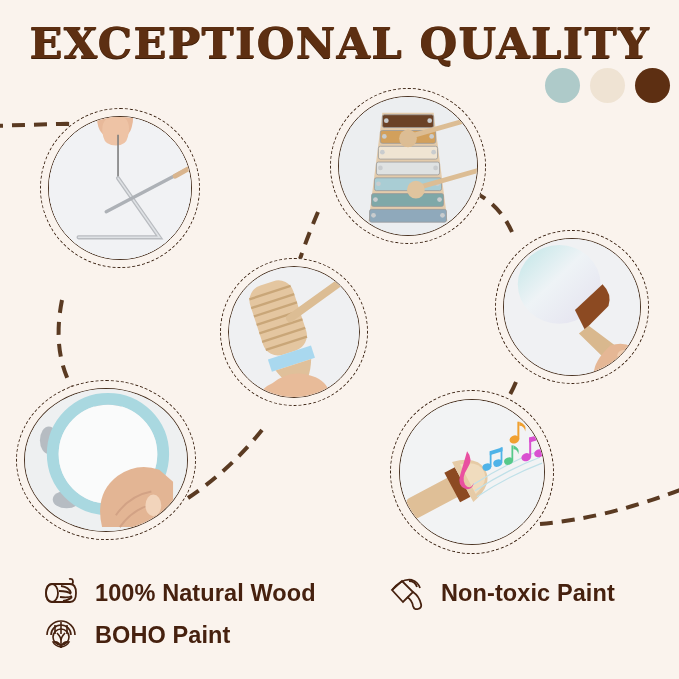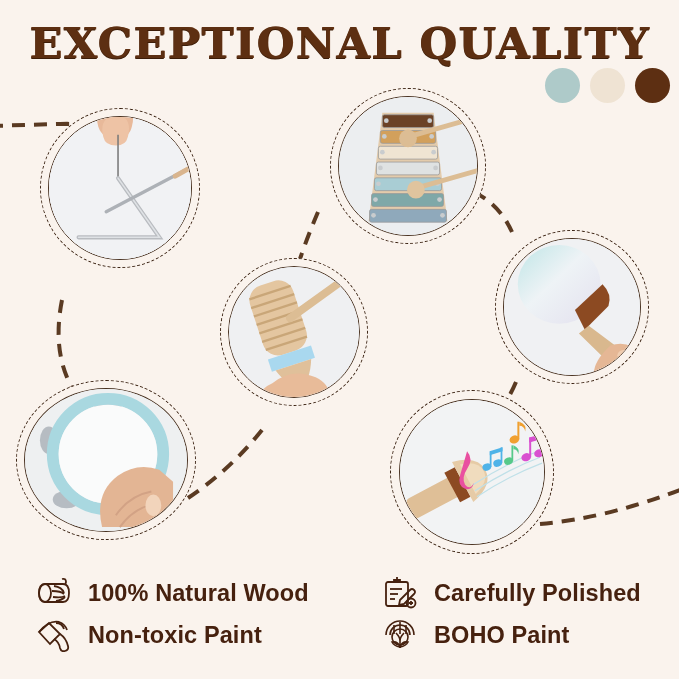--- a/index.html
+++ b/index.html
@@ -84,21 +84,21 @@
   .photo-art {
     position: absolute;
     left: 0; top: 0;
     width: 100%;
     height: 100%;
   }
 
   
   #features {
     position: absolute;
-    left: 34px;
+    left: 41px;
     top: 572px;
     width: 620px;
     display: grid;
     grid-template-columns: 346px 274px;
     grid-template-rows: 42px 42px;
     align-items: center;
   }
   .feature {
     display: flex;
     align-items: center;
@@ -348,38 +348,20 @@
             <path d="M20 9 q8 1 10 7"></path>
             <path d="M18 14 q9 0 12 3"></path>
             <path d="M19 20 q9 1 12 -1"></path>
             <path d="M22 24 q6 -1 9 -4"></path>
           </g>
         </svg>
       </span>
       <span class="feature-label">100% Natural Wood</span>
     </div>
 
-    <div class="feature">
-      <span class="feature-icon">
-        <svg viewBox="0 0 40 34" width="40" height="34">
-          <g fill="none" stroke="#46210f" stroke-width="1.8">
-            <rect x="6" y="6" width="22" height="24" rx="2"></rect>
-            <path d="M14 6 V4 h6 v2"></path>
-            <path d="M17 1 v3"></path>
-            <path d="M10 13 h12"></path>
-            <path d="M10 18 h8"></path>
-            <path d="M10 23 h5"></path>
-            <path d="M30 14 l-10 10 l-1 5 l5 -1 l10 -10 q2 -2 0 -4 q-2 -2 -4 0 Z"></path>
-            <circle cx="31" cy="27" r="4.5"></circle>
-            <path d="M31 25 v4 M29 27 h4"></path>
-          </g>
-        </svg>
-      </span>
-      <span class="feature-label">Carefully Polished</span>
-    </div>
 
     <div class="feature">
       <span class="feature-icon">
         <svg viewBox="0 0 40 34" width="40" height="34">
           <g fill="none" stroke="#46210f" stroke-width="1.8">
             <path d="M5 14 q10 -12 20 -10 q6 2 8 8"></path>
             <path d="M22 5 q6 0 8 6"></path>
             <path d="M5 14 L16 26 L26 16 L15 5 Z"></path>
             <path d="M26 16 q6 4 8 12 q1 4 -3 5 q-4 1 -5 -3 q-1 -6 -6 -9"></path>
           </g>

